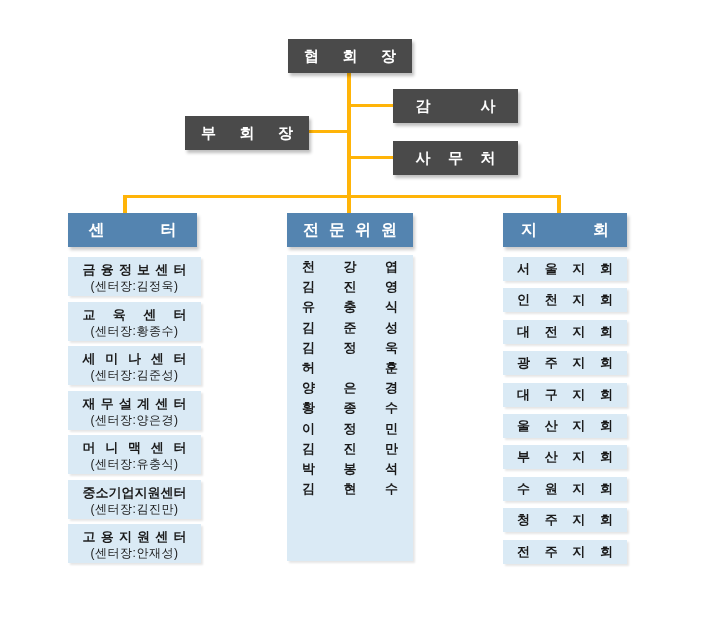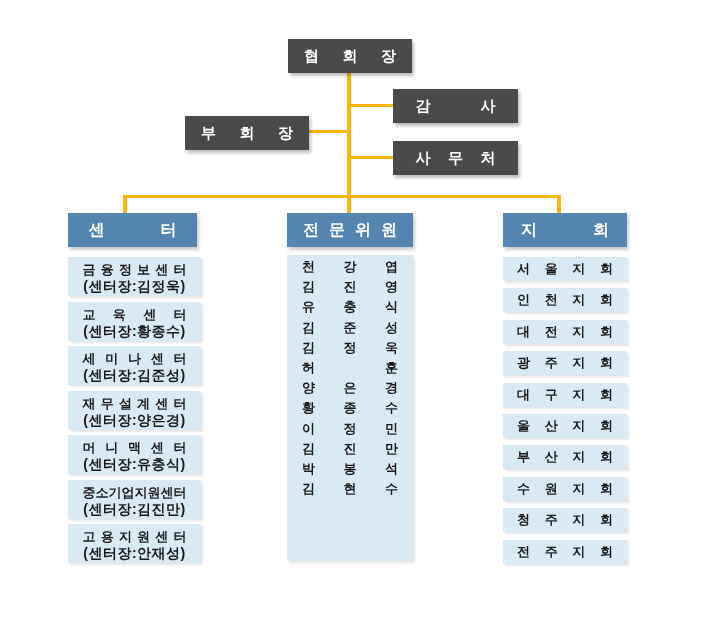--- a/index.html
+++ b/index.html
@@ -50,21 +50,21 @@
 
   .center-item {
     left: 68px; width: 133px; height: 39px;
     display: flex; flex-direction: column; align-items: center;
     padding-top: 4px; box-sizing: border-box;
   }
   .item-title {
     font-size: 13px; font-weight: bold; line-height: 17px; color: var(--c-text);
   }
   .item-sub {
-    font-size: 14px; font-weight: bold; letter-spacing: 0.5px;
+    font-size: 12px; font-weight: normal; letter-spacing: 0.5px;
     line-height: 15px; margin-top: 1px; color: var(--c-text);
   }
   .experts-box {
     left: 287px; top: 255px; width: 126px; height: 306px;
     padding-top: 2px; box-sizing: border-box;
   }
   .name-row {
     height: 20.2px; margin: 0 auto;
     display: flex; justify-content: space-between; align-items: center;
     font-size: 13px; font-weight: bold; color: var(--c-text);

